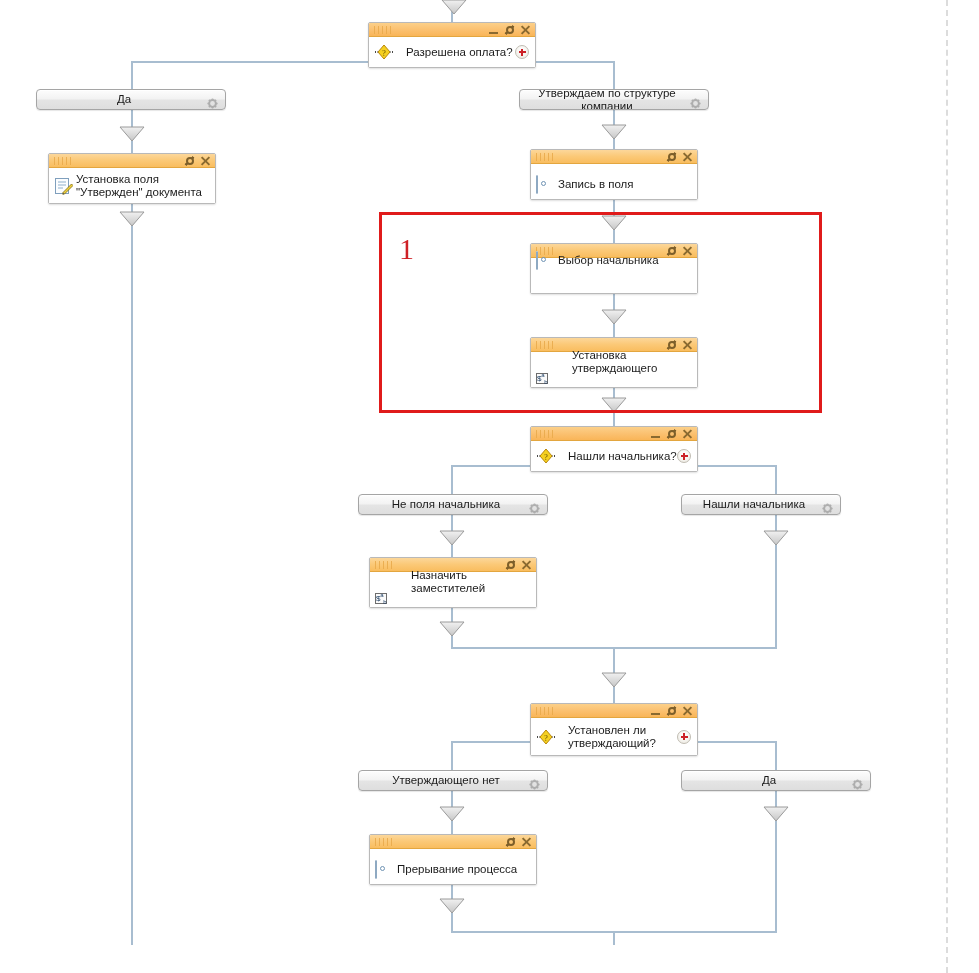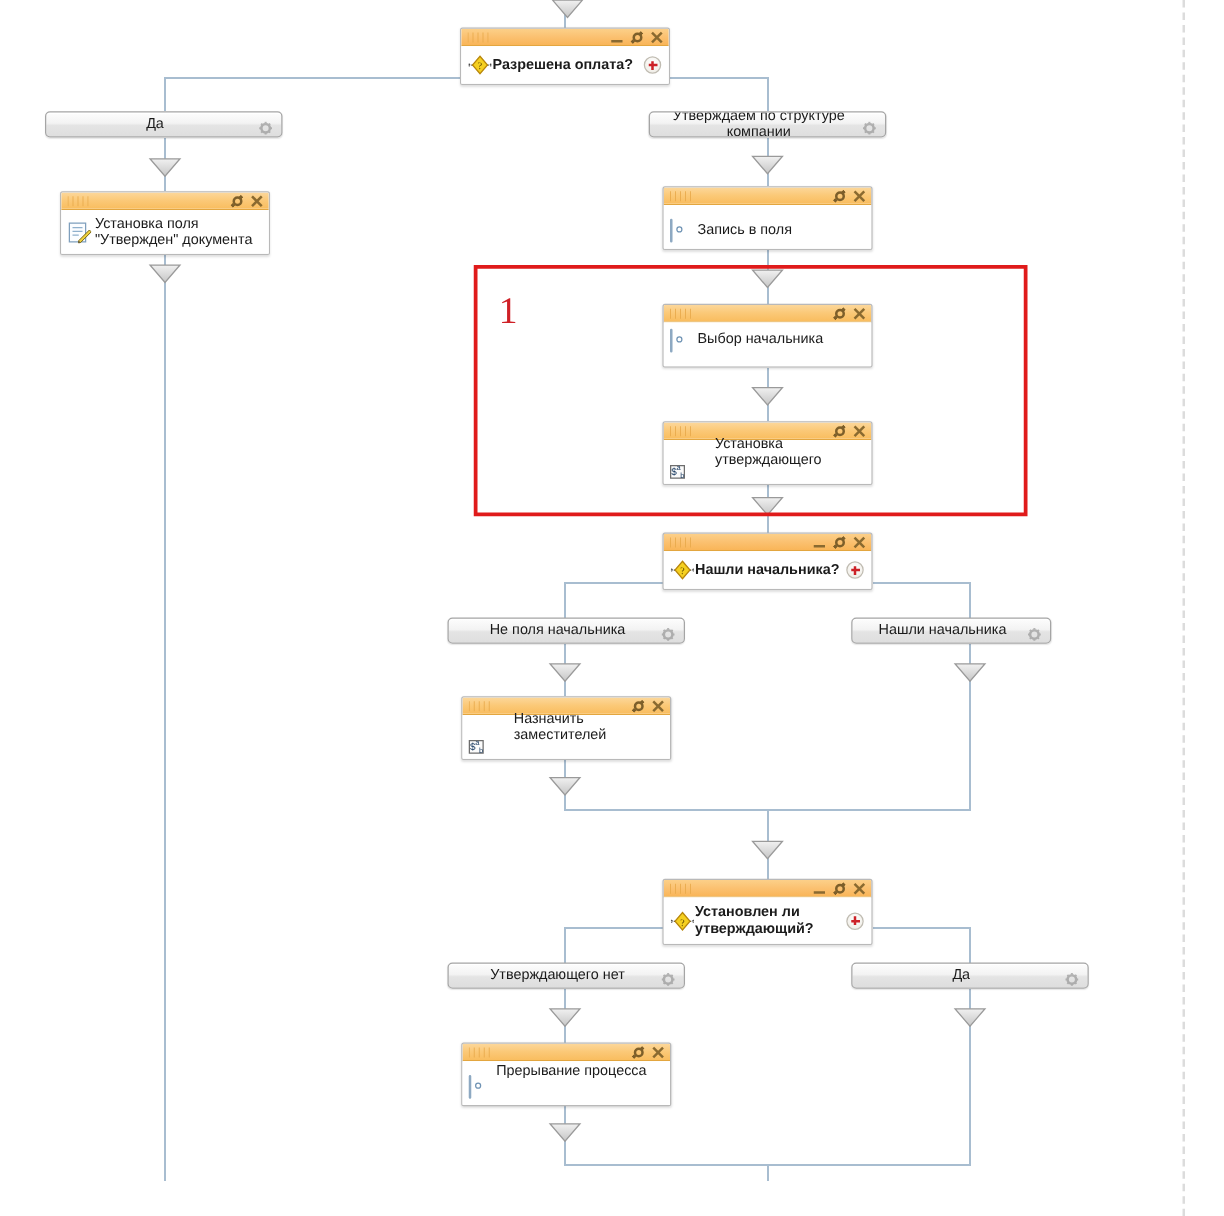--- a/index.html
+++ b/index.html
@@ -132,21 +132,21 @@
     align-items: center;
     padding: 0 6px 0 5px;
   }
   .node-label {
     font-size: 11.5px;
     color: #1b1b1b;
     line-height: 13px;
     margin-left: 4px;
     white-space: pre-line;
   }
-  .node.decision .node-label { margin-left: 0; font-weight: bold; }
+  .node.decision .node-label { margin-left: 12px; }
 
   
   .ico {
     flex: 0 0 auto;
     width: 18px;
     height: 18px;
     position: relative;
   }
   
   .ico-circle-box {
@@ -429,21 +429,21 @@
   </div>
 
   <div class="node" style="left:530px; top:243px; width:168px; height:51px">
     <div class="node-head">
       <span class="grip"></span>
       <span class="hbtns">
         <span class="hbtn gear"></span>
         <span class="hbtn close"></span>
       </span>
     </div>
-    <div class="node-body" style="align-items:center; padding-bottom:5px">
+    <div class="node-body" style="align-items:flex-end; padding-bottom:23px">
       <span class="ico">
         <span class="ico-circle-box"></span>
       </span>
       <span class="node-label" style="margin-bottom:3px">Выбор начальника</span>
     </div>
   </div>
 
   <div class="node" style="left:530px; top:337px; width:168px; height:51px">
     <div class="node-head">
       <span class="grip"></span>
@@ -580,17 +580,17 @@
       <span class="grip"></span>
       <span class="hbtns">
         <span class="hbtn gear"></span>
         <span class="hbtn close"></span>
       </span>
     </div>
     <div class="node-body" style="align-items:flex-end; padding-bottom:5px">
       <span class="ico">
         <span class="ico-circle-box"></span>
       </span>
-      <span class="node-label" style="margin-bottom:15px">Прерывание процесса</span>
+      <span class="node-label" style="margin-bottom:3px">Прерывание процесса</span>
     </div>
   </div>
 
 </div>
 
 </body></html>

